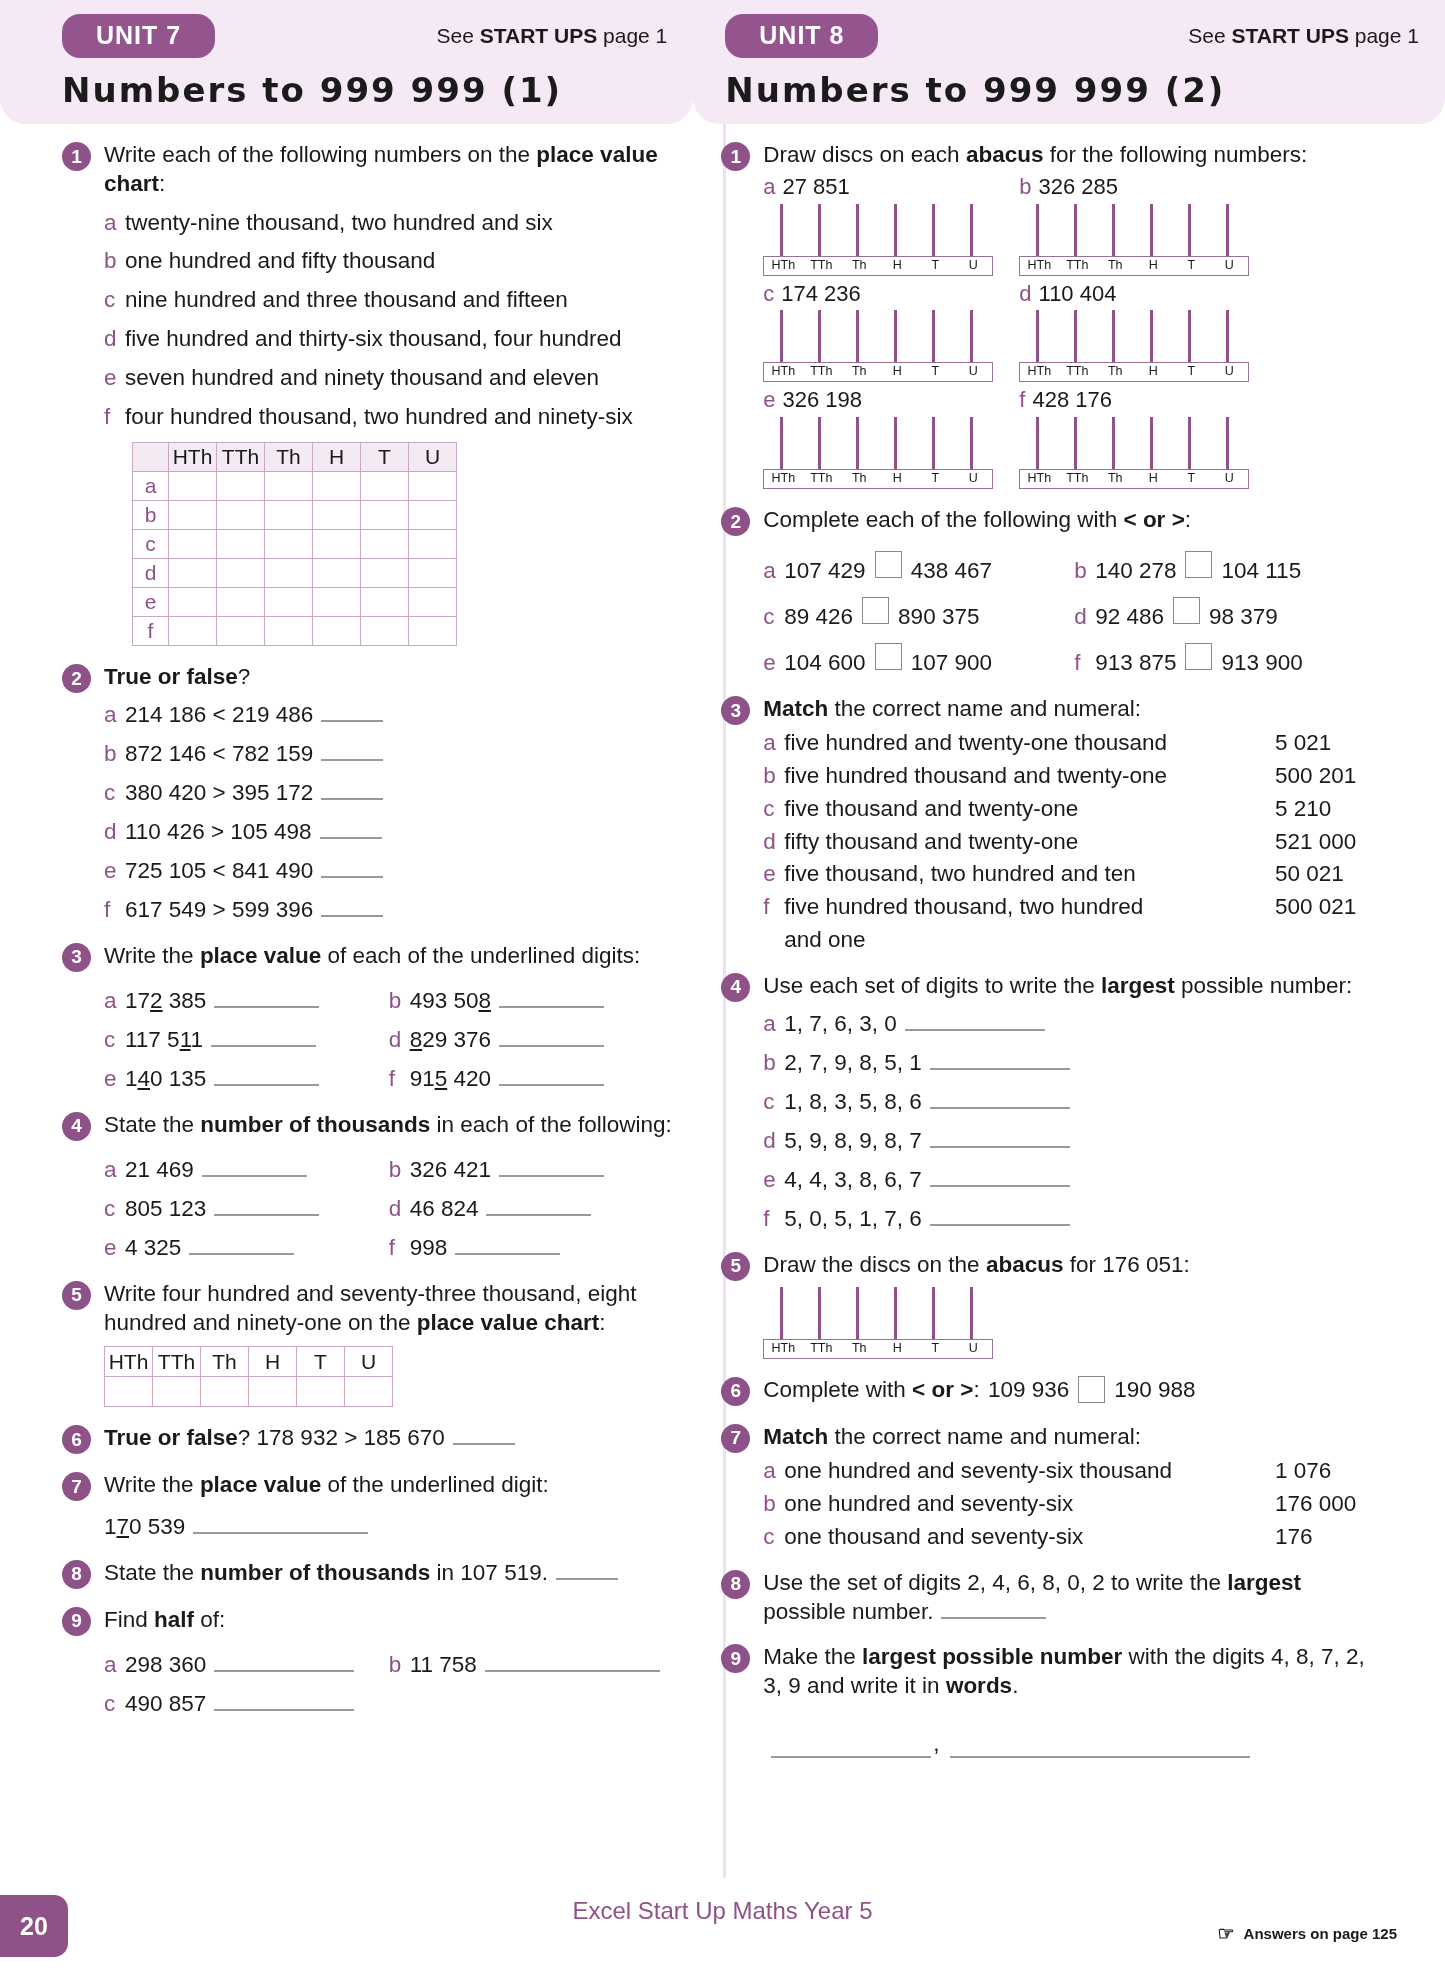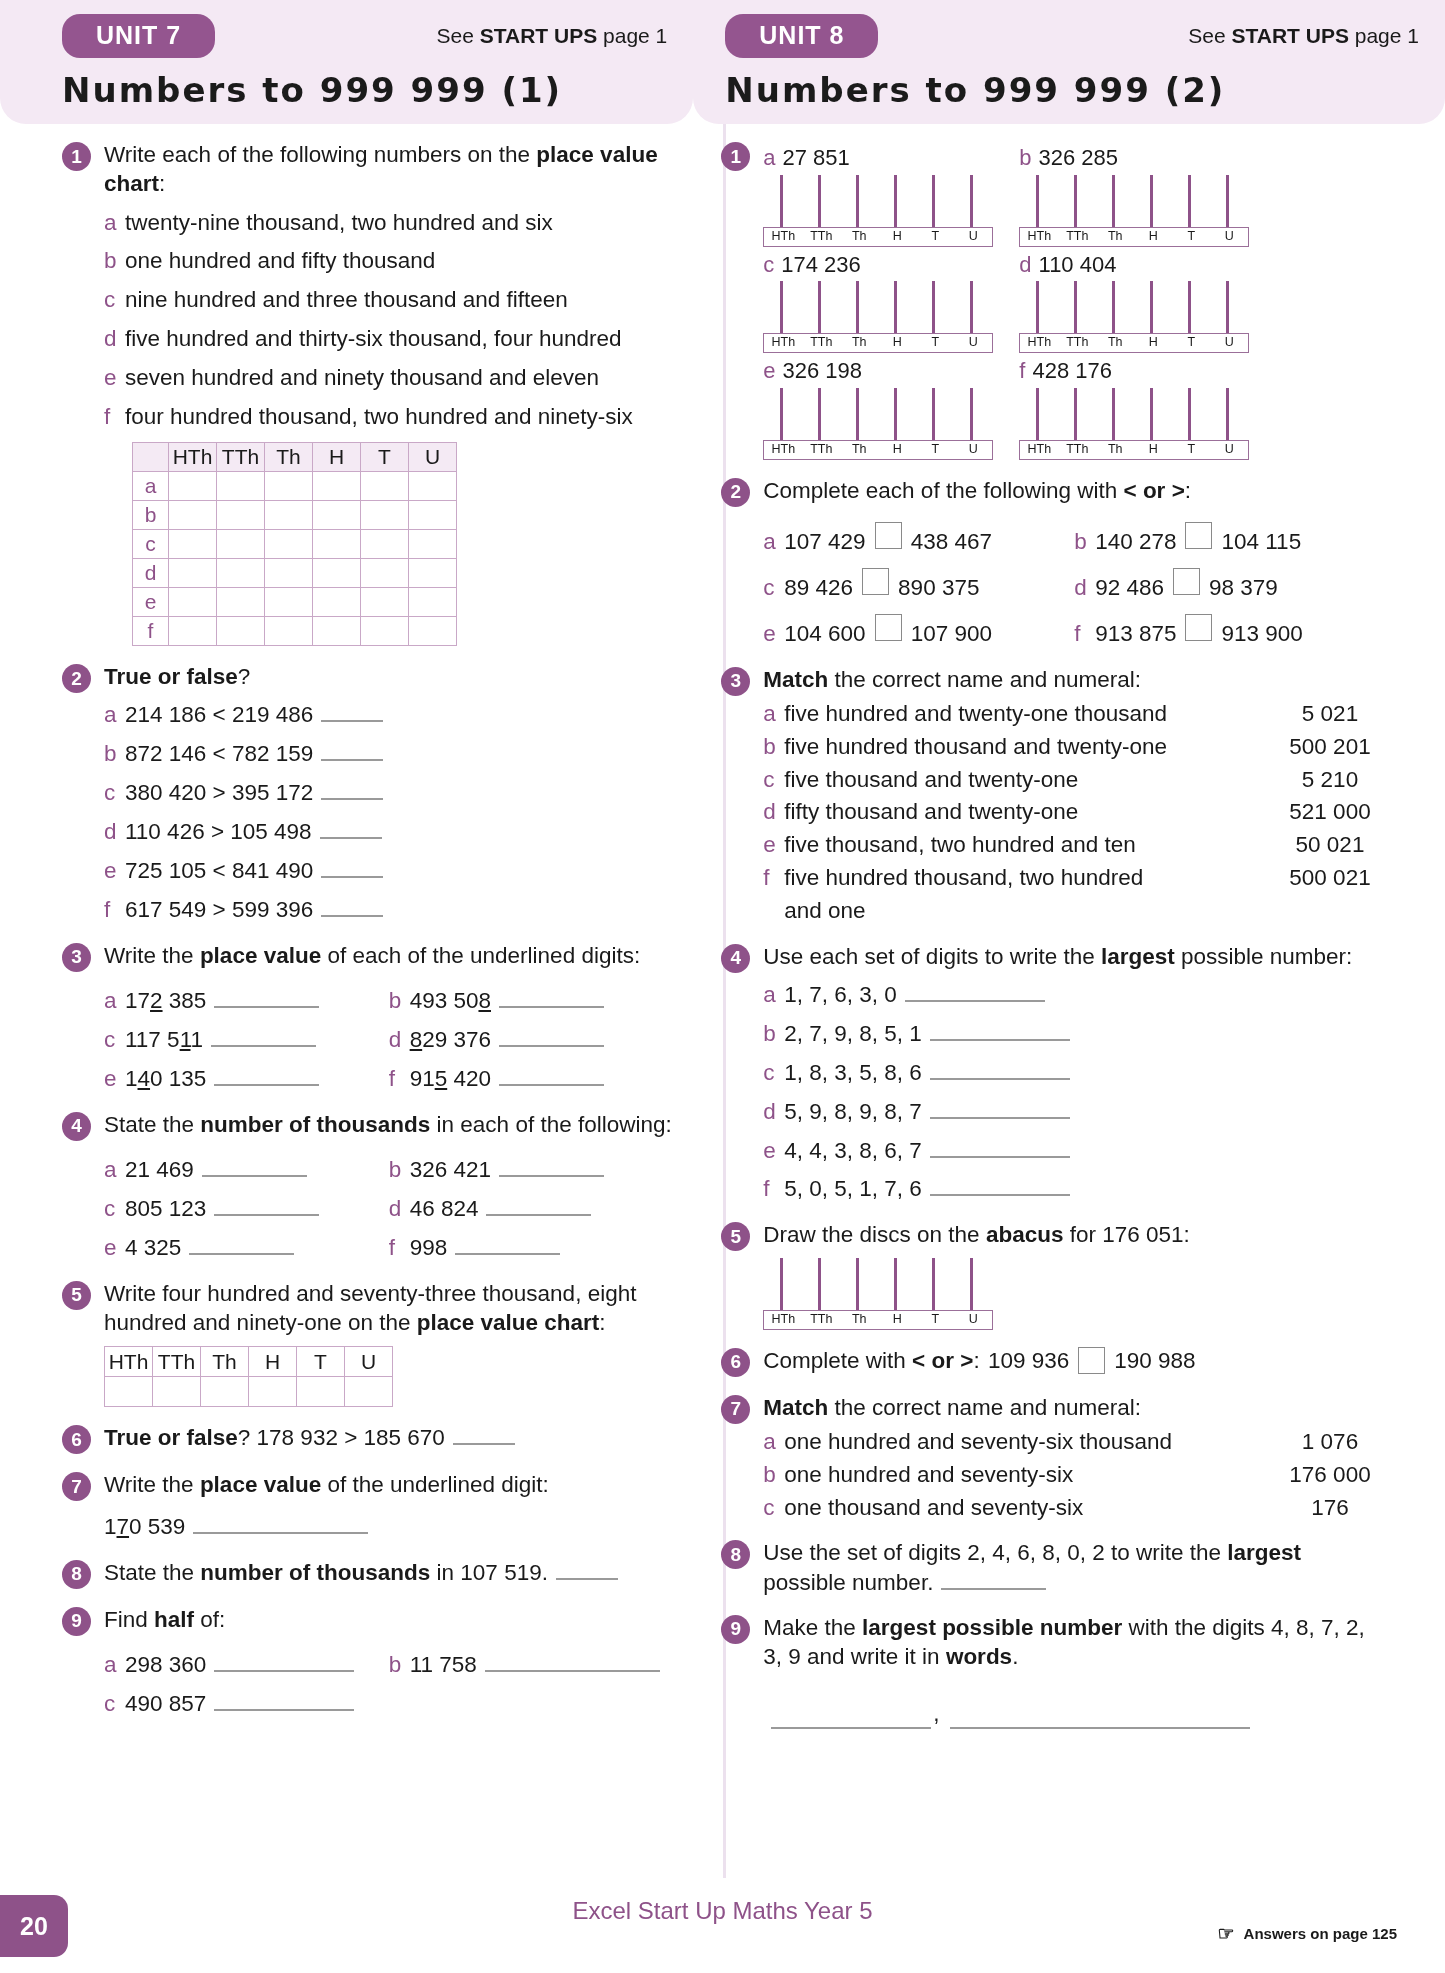--- a/index.html
+++ b/index.html
@@ -132,21 +132,21 @@
   }
   .cmp-grid { display: flex; flex-wrap: wrap; margin-top: 6px; }
   .cmp-grid .item { width: 50%; margin-top: 11px; }
 
   
   .match-list { margin-top: 6px; }
   .match-row {
     display: flex; font-size: 22.5px; line-height: 1.28; margin-top: 4px;
   }
   .match-name { flex: 1 1 auto; display: flex; }
-  .match-num { flex: 0 0 auto; text-align: center; min-width: 110px; }
+  .match-num { flex: 0 0 auto; text-align: left; min-width: 110px; }
   .match-cont { margin-left: 21px; }
 
   
   .footer { position: absolute; left: 0; bottom: 0; width: 1445px; height: 93px; }
   .pagetab {
     position: absolute; left: 0; bottom: 16px;
     width: 68px; height: 62px;
     background: #8e5289; color: #fff;
     border-radius: 0 14px 14px 0;
     display: flex; align-items: center; justify-content: center;
@@ -490,20 +490,21 @@
         <div class="unit-row">
           <span class="unit-pill">UNIT 8</span>
           <span class="see-start"><span>See </span><b>START UPS</b><span> page 1</span></span>
         </div>
         <div class="unit-title">Numbers to 999 999 (2)</div>
       </div>
 
       <div class="q">
         <div class="qnum">1</div>
         <div class="qbody">
+          <span><span>Draw discs on each </span><b>abacus</b><span> for the following numbers:</span></span>
 
           <div class="abacus-pair">
             <div class="abacus-block">
               <div class="ab-label"><span class="ltr">a</span><span>27 851</span></div>
               <div class="abacus">
                 <div class="ab-rods">
                   <div class="rod" style="left:17px"></div>
                     <div class="rod" style="left:55px"></div>
                     <div class="rod" style="left:93px"></div>
                     <div class="rod" style="left:131px"></div>

